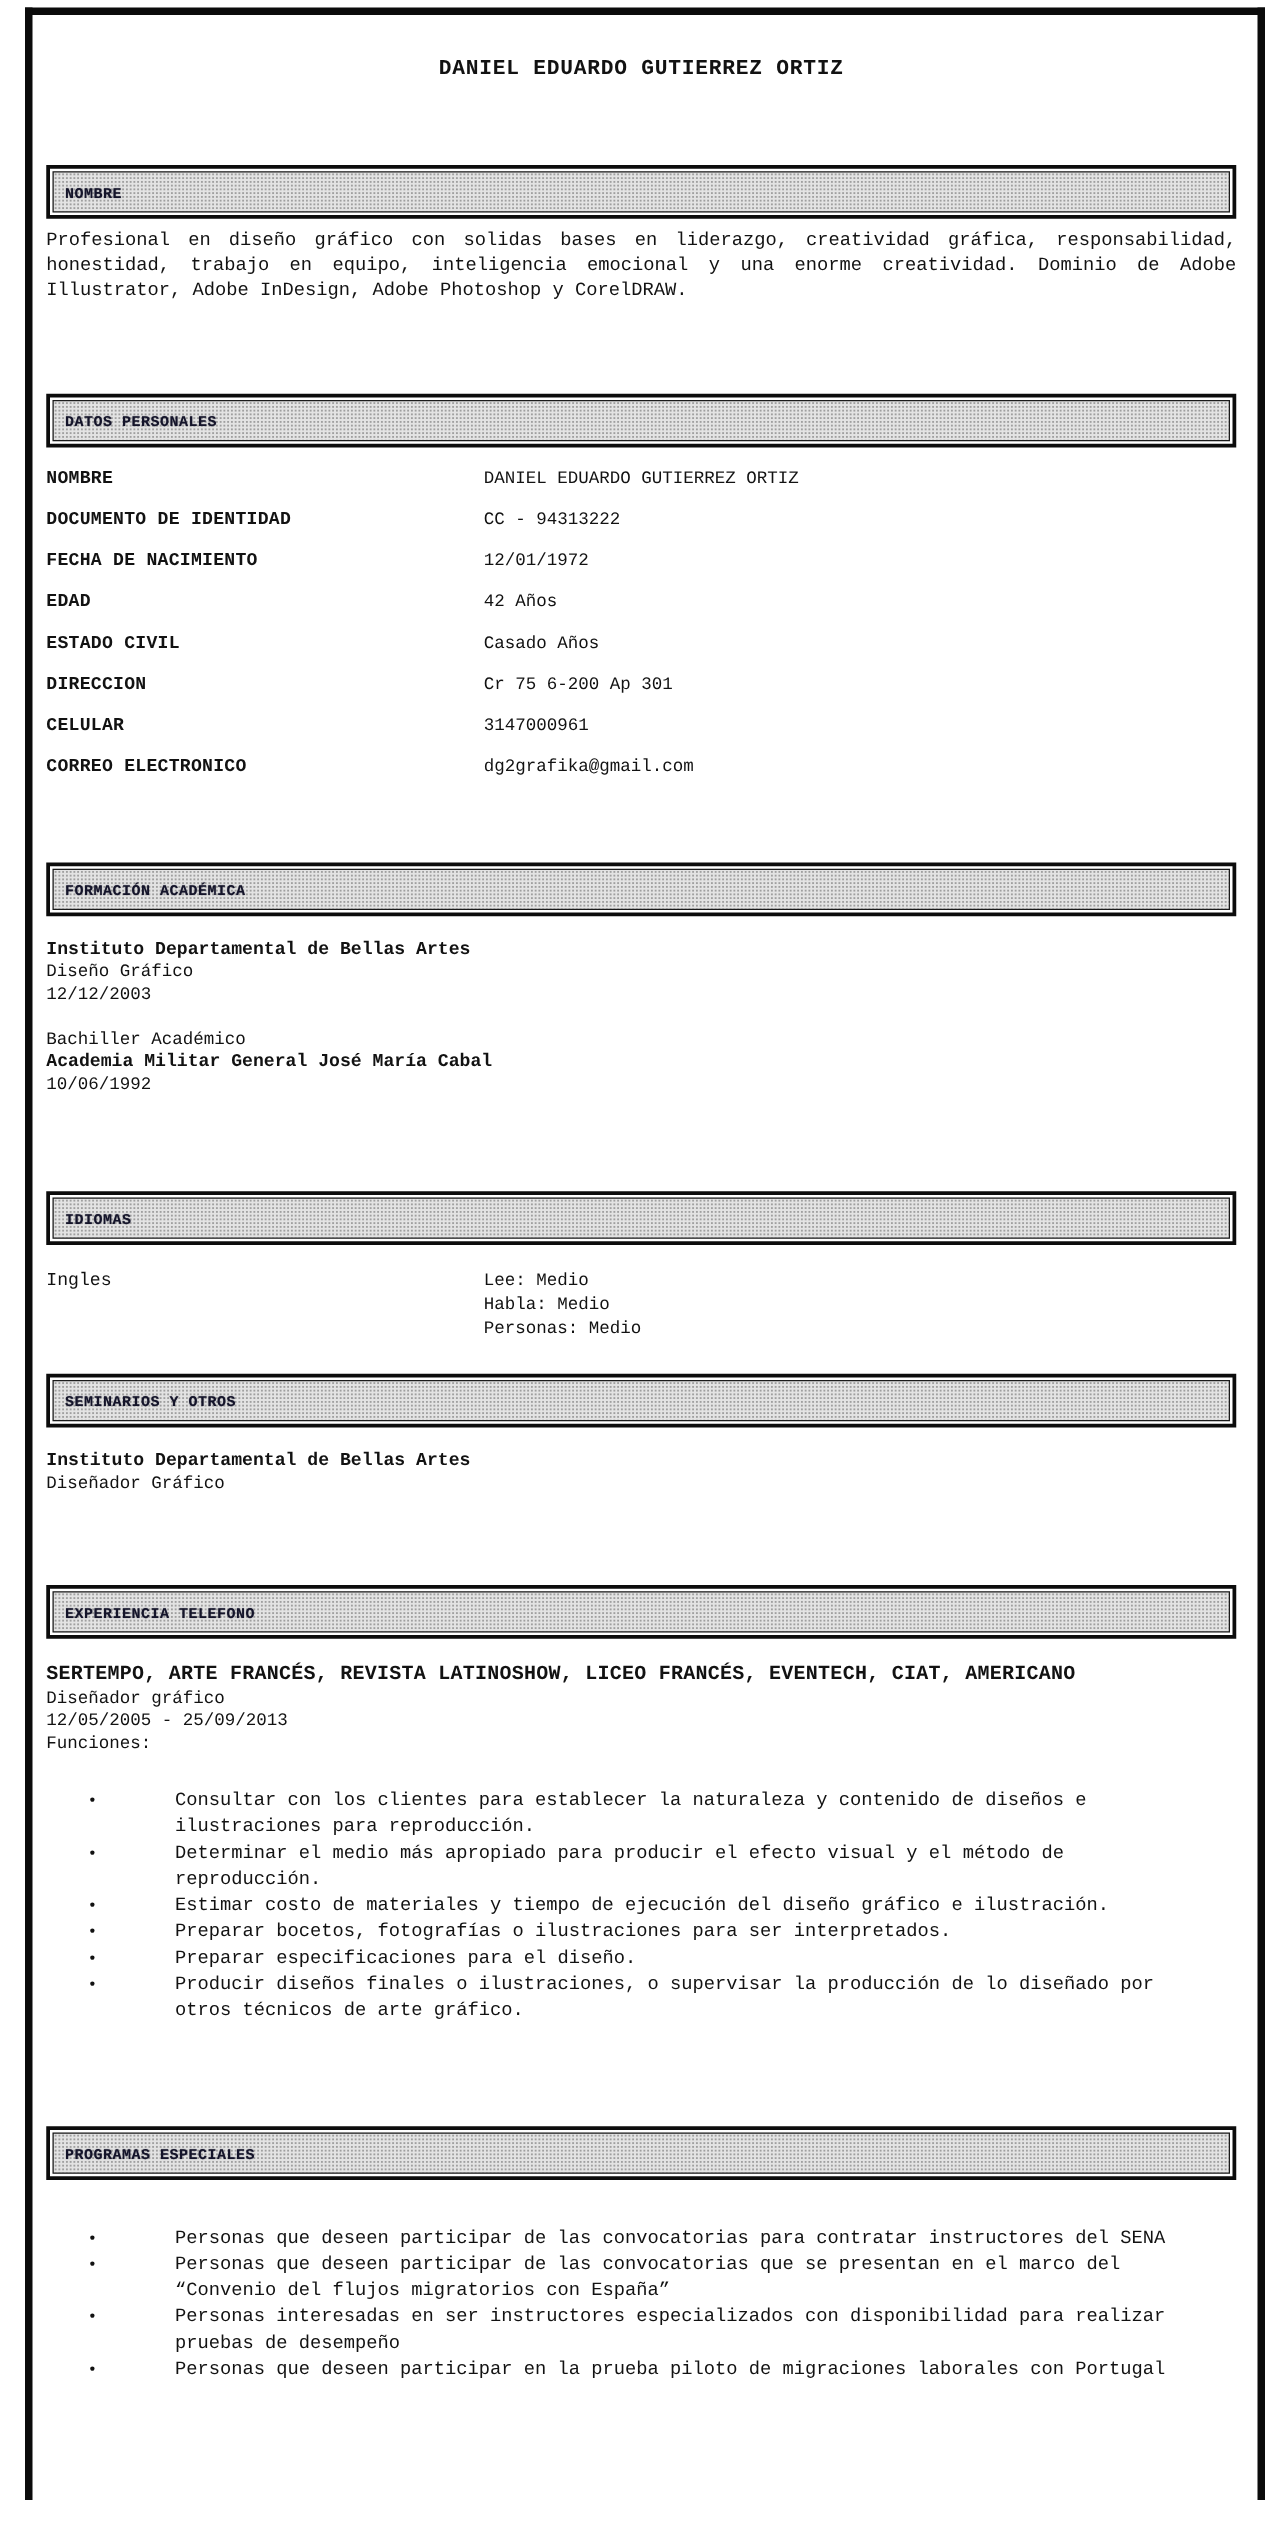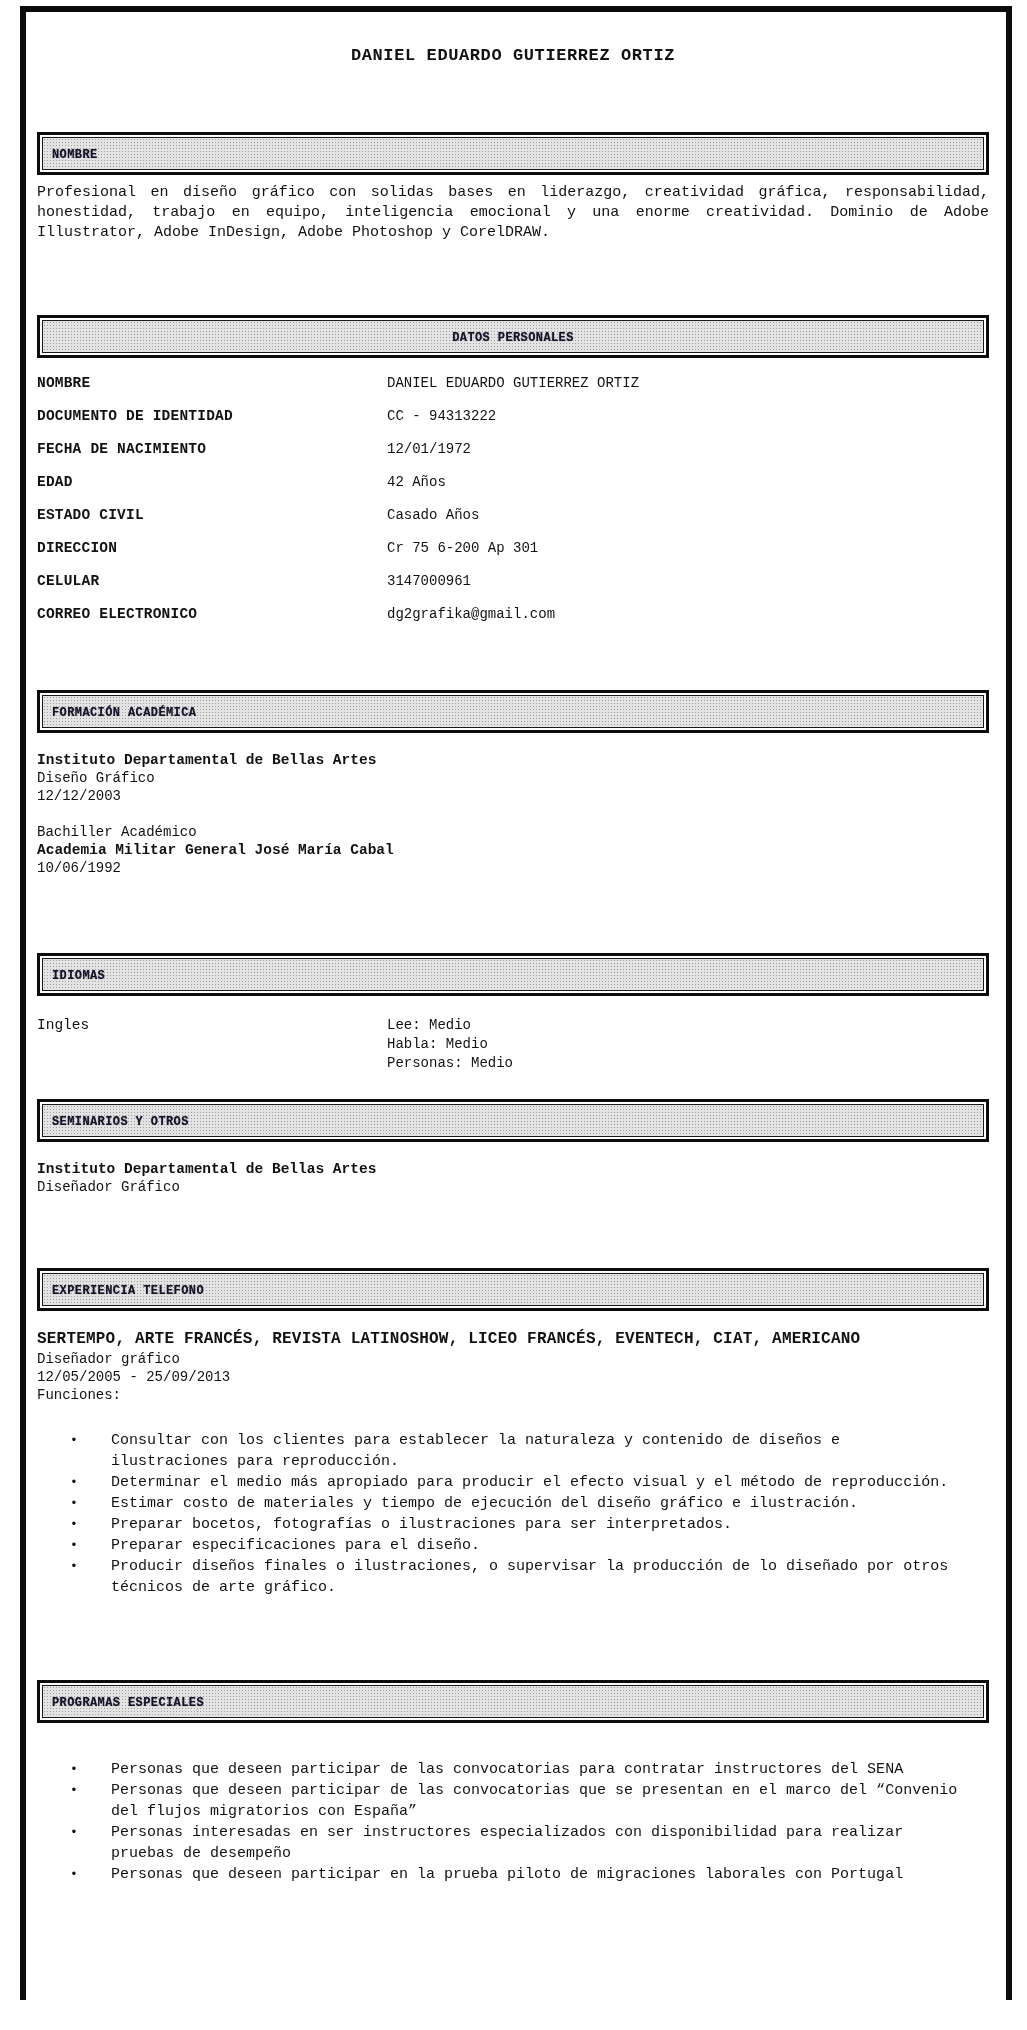--- a/index.html
+++ b/index.html
@@ -112,22 +112,22 @@
   .bullet-item {
     display: flex;
     font-size: 15px;
     line-height: 21px;
   }
   .bullet-dot {
     flex: 0 0 74px;
     text-align: center;
     font-size: 13px;
   }
-  .bullet-text { flex: 1 1 auto; padding-right: 28px; }
-  .bar.datos      { margin-top: 72px; text-align: center; }
+  .bullet-text { flex: 1 1 auto; padding-right: 28px; margin-left: 29px; }
+  .bar.datos      { margin-top: 72px; }
   .bar.formacion  { margin-top: 67px; }
   .bar.idiomas    { margin-top: 76px; }
   .bar.seminarios { margin-top: 26px; }
   .bar.experiencia{ margin-top: 72px; }
   .bar.programas  { margin-top: 82px; }
 </style>
 </head>
 <body>
 
 <div class="page">

